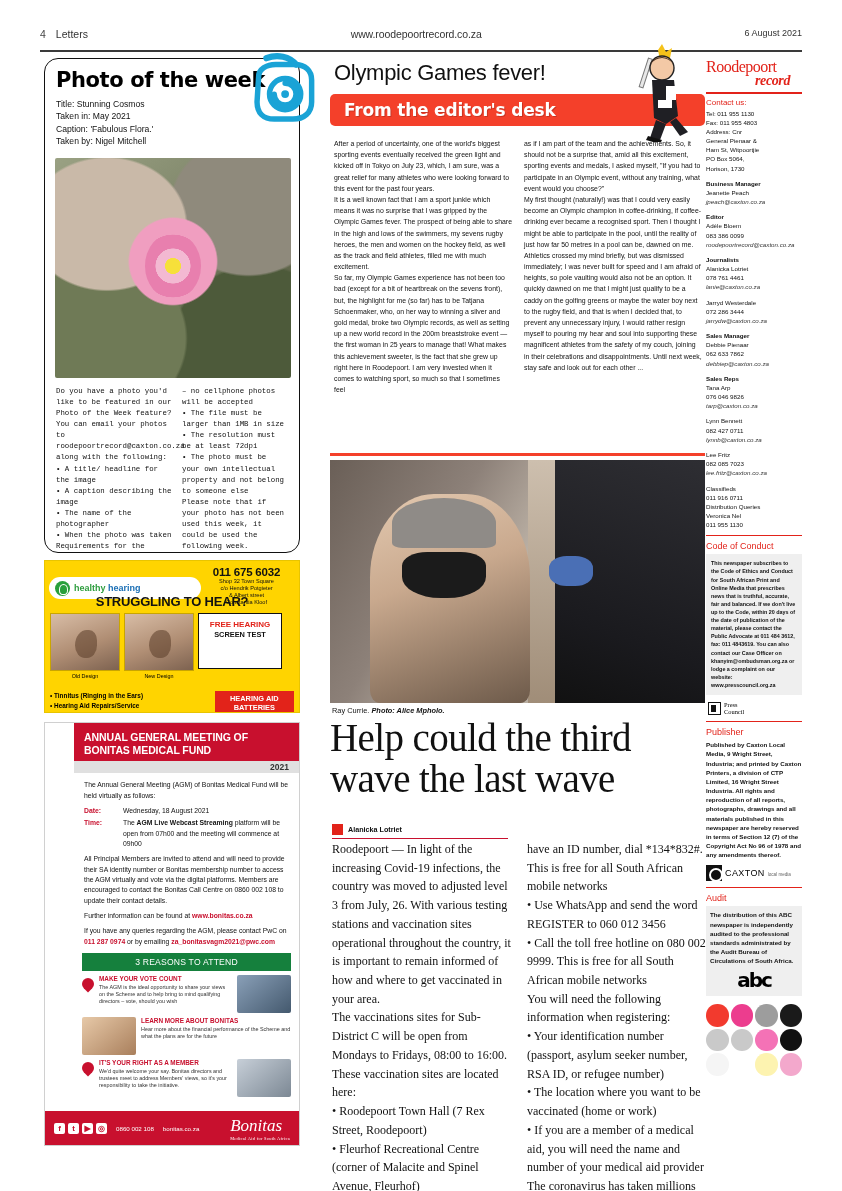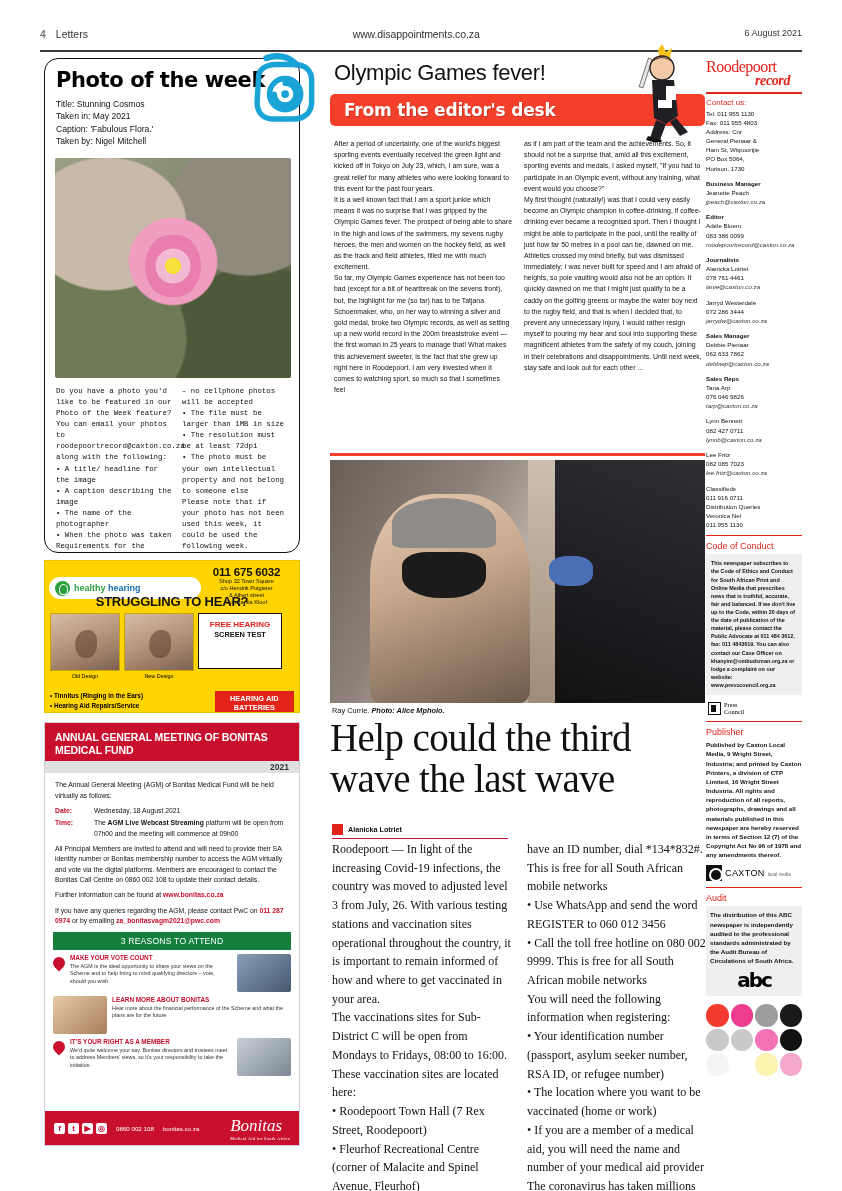--- a/index.html
+++ b/index.html
@@ -104,21 +104,21 @@
   .hh-bot { display:flex; padding:10px 5px 0 5px; gap:6px; }
   .hh-bullets { font-size:6.4px; line-height:1.5; font-weight:bold; width:160px; }
   .hh-battery {
     width:80px; background:#e2231a; color:#fff; text-align:center;
     font-size:7.4px; font-weight:bold; padding:4px 2px; line-height:1.2; height:32px;
   }
 
   
   .ad-bonitas {
     position:absolute; left:44px; top:722px; width:256px; height:424px;
-    border:1px solid #d0d0d0; background:#fff; overflow:hidden;
+    border:1px solid #d0d0d0; background:#fff; overflow:hidden;padding-left:29px;
   }
   .bon-head { background:#c8102e; color:#fff; padding:8px 10px 4px 10px; }
   .bon-head .t1 { font-size:10.5px; font-weight:bold; line-height:1.25; letter-spacing:-0.1px; }
   .bon-year { background:#e0e0e0; color:#333; font-size:8.5px; text-align:right;
     padding:1px 10px; font-weight:bold; }
   .bon-body { padding:7px 10px 0 10px; font-size:6.8px; line-height:1.52; color:#111; }
   .bon-body p { margin-bottom:5px; }
   .bon-row { display:flex; gap:5px; margin-bottom:2px; }
   .bon-row .lbl { width:34px; font-weight:bold; color:#c8102e; flex:none; }
   .bon-row .val { flex:1; }
@@ -274,21 +274,21 @@
 </head>
 <body>
 
 <div class="page">
 
   <div class="topbar">
     <div class="topbar-left">
       <span class="topbar-pagenum">4</span>
       <span class="topbar-section">Letters</span>
     </div>
-    <span class="topbar-url">www.disappointments.co.za</span>
+    <span class="topbar-url">www.roodepoortrecord.co.za</span>
     <span class="topbar-date">6 August 2021</span>
   </div>
   <div class="rule-top"></div>
 
   <div class="photo-week-box">
     <div class="pw-title">Photo of the week</div>
     <div class="pw-meta">
       <div>Title:  Stunning Cosmos</div>
       <div>Taken in:  May 2021</div>
       <div>Caption: 'Fabulous Flora.'</div>

